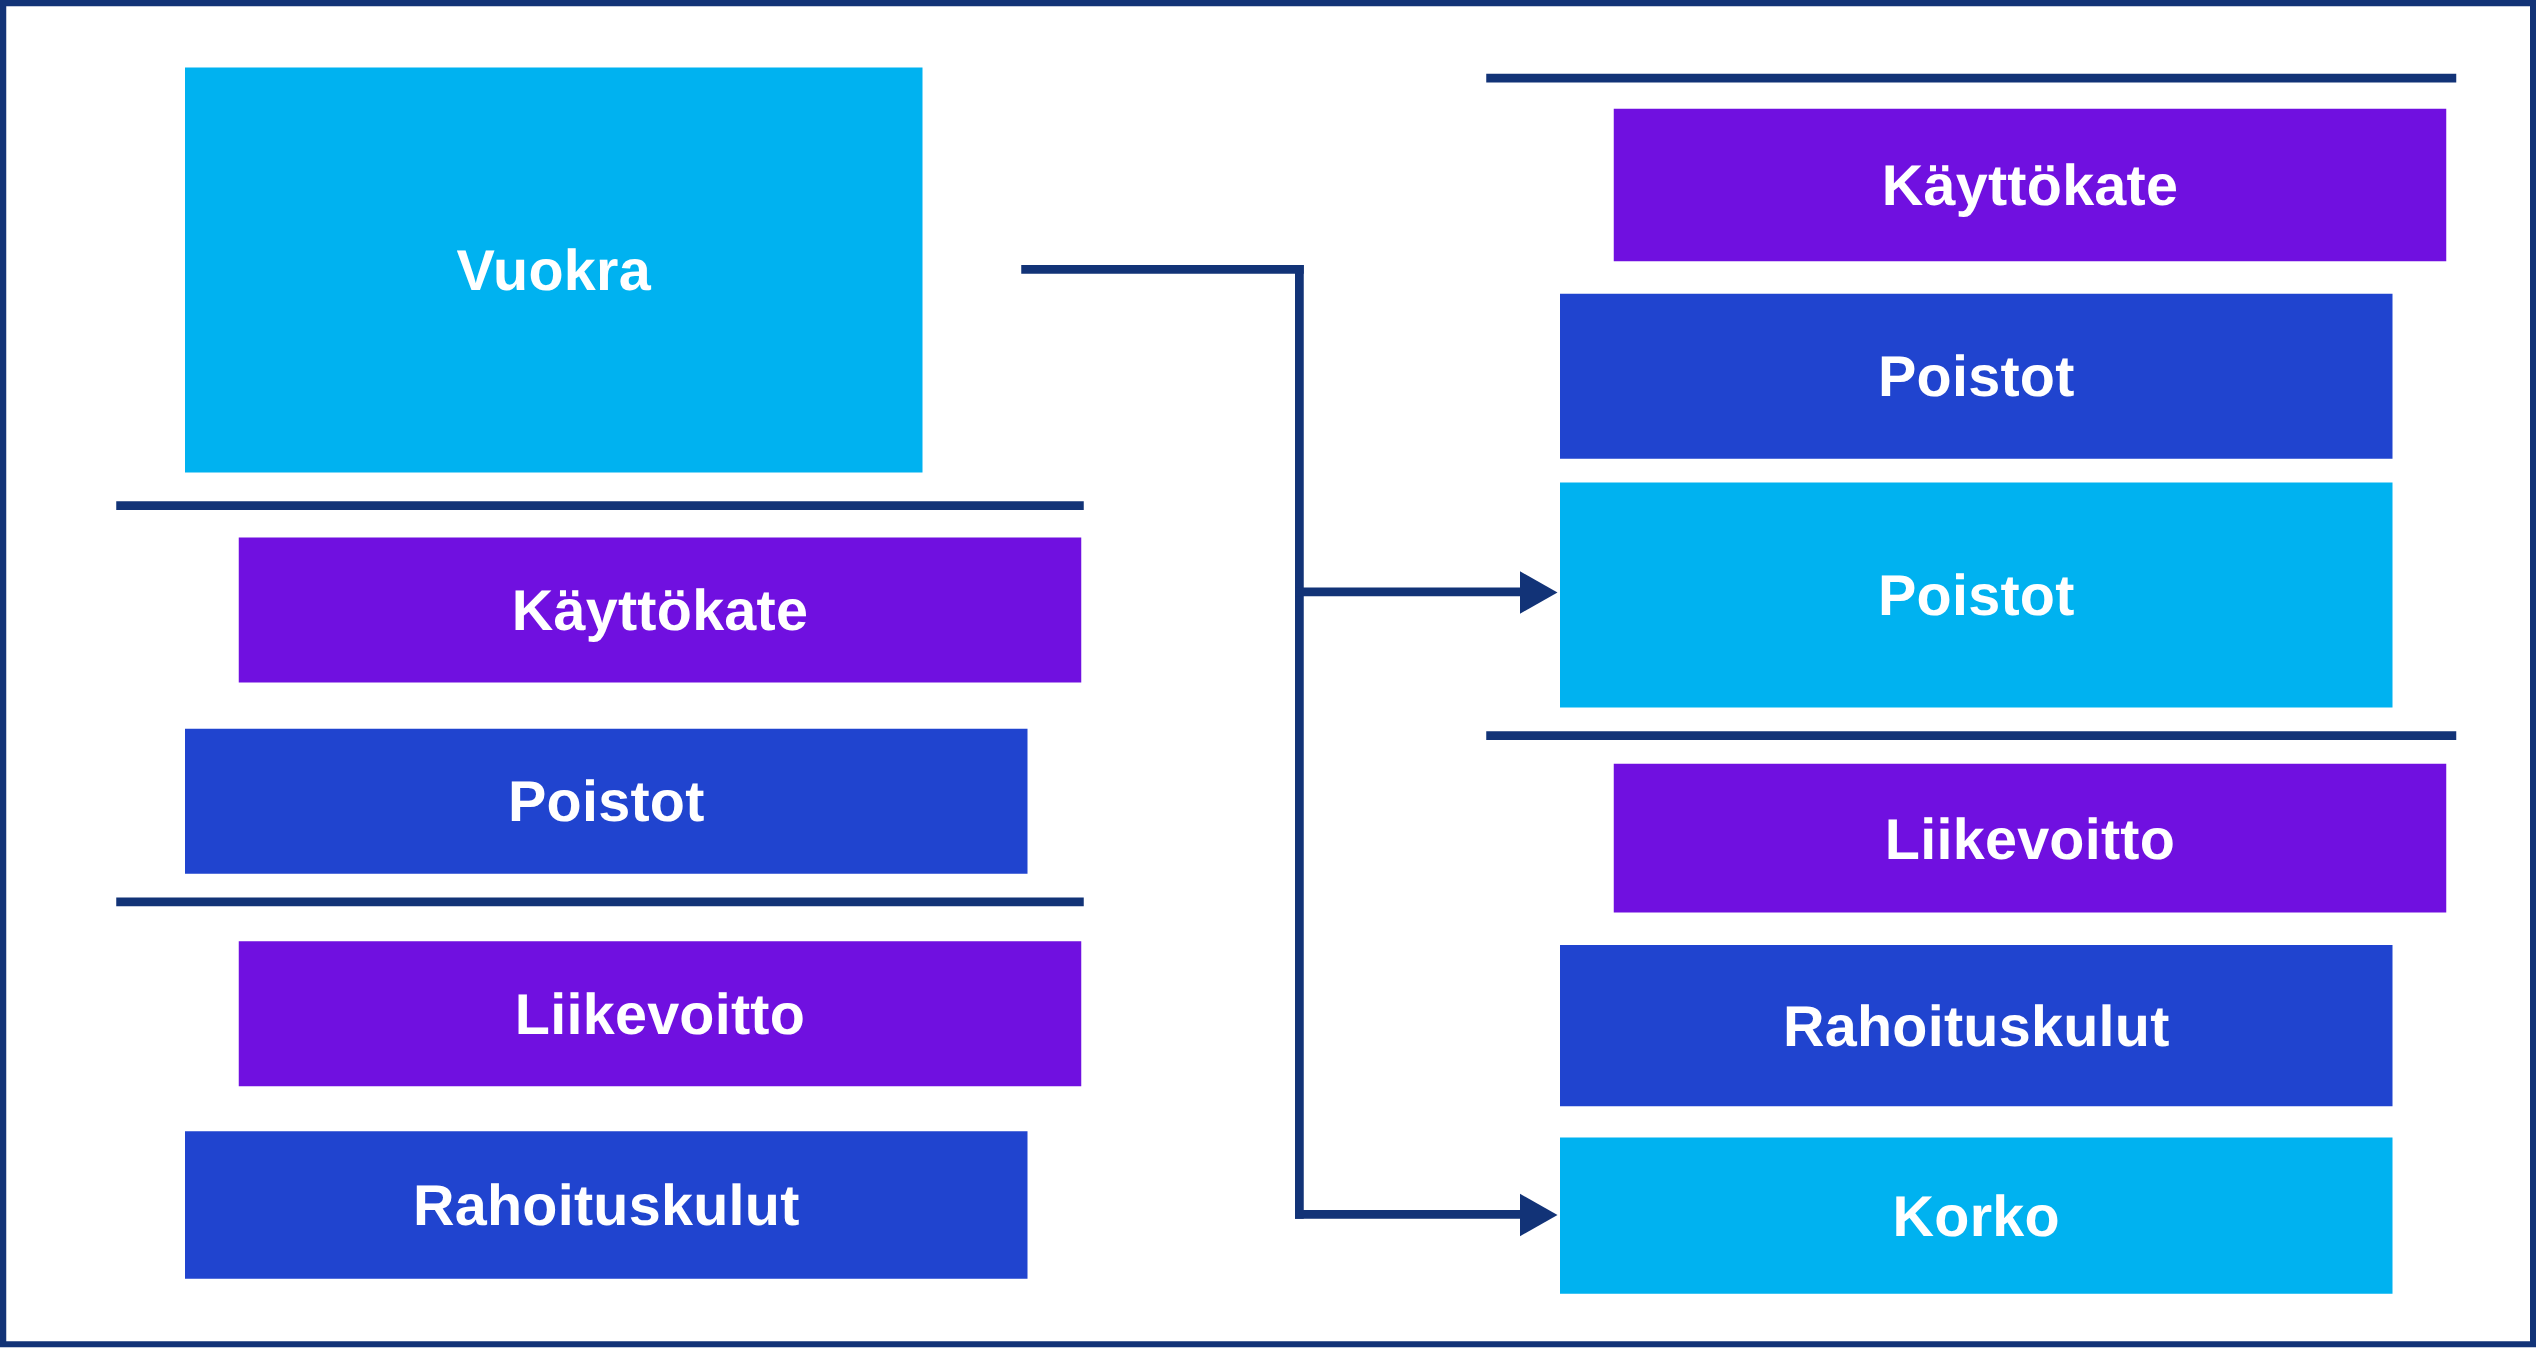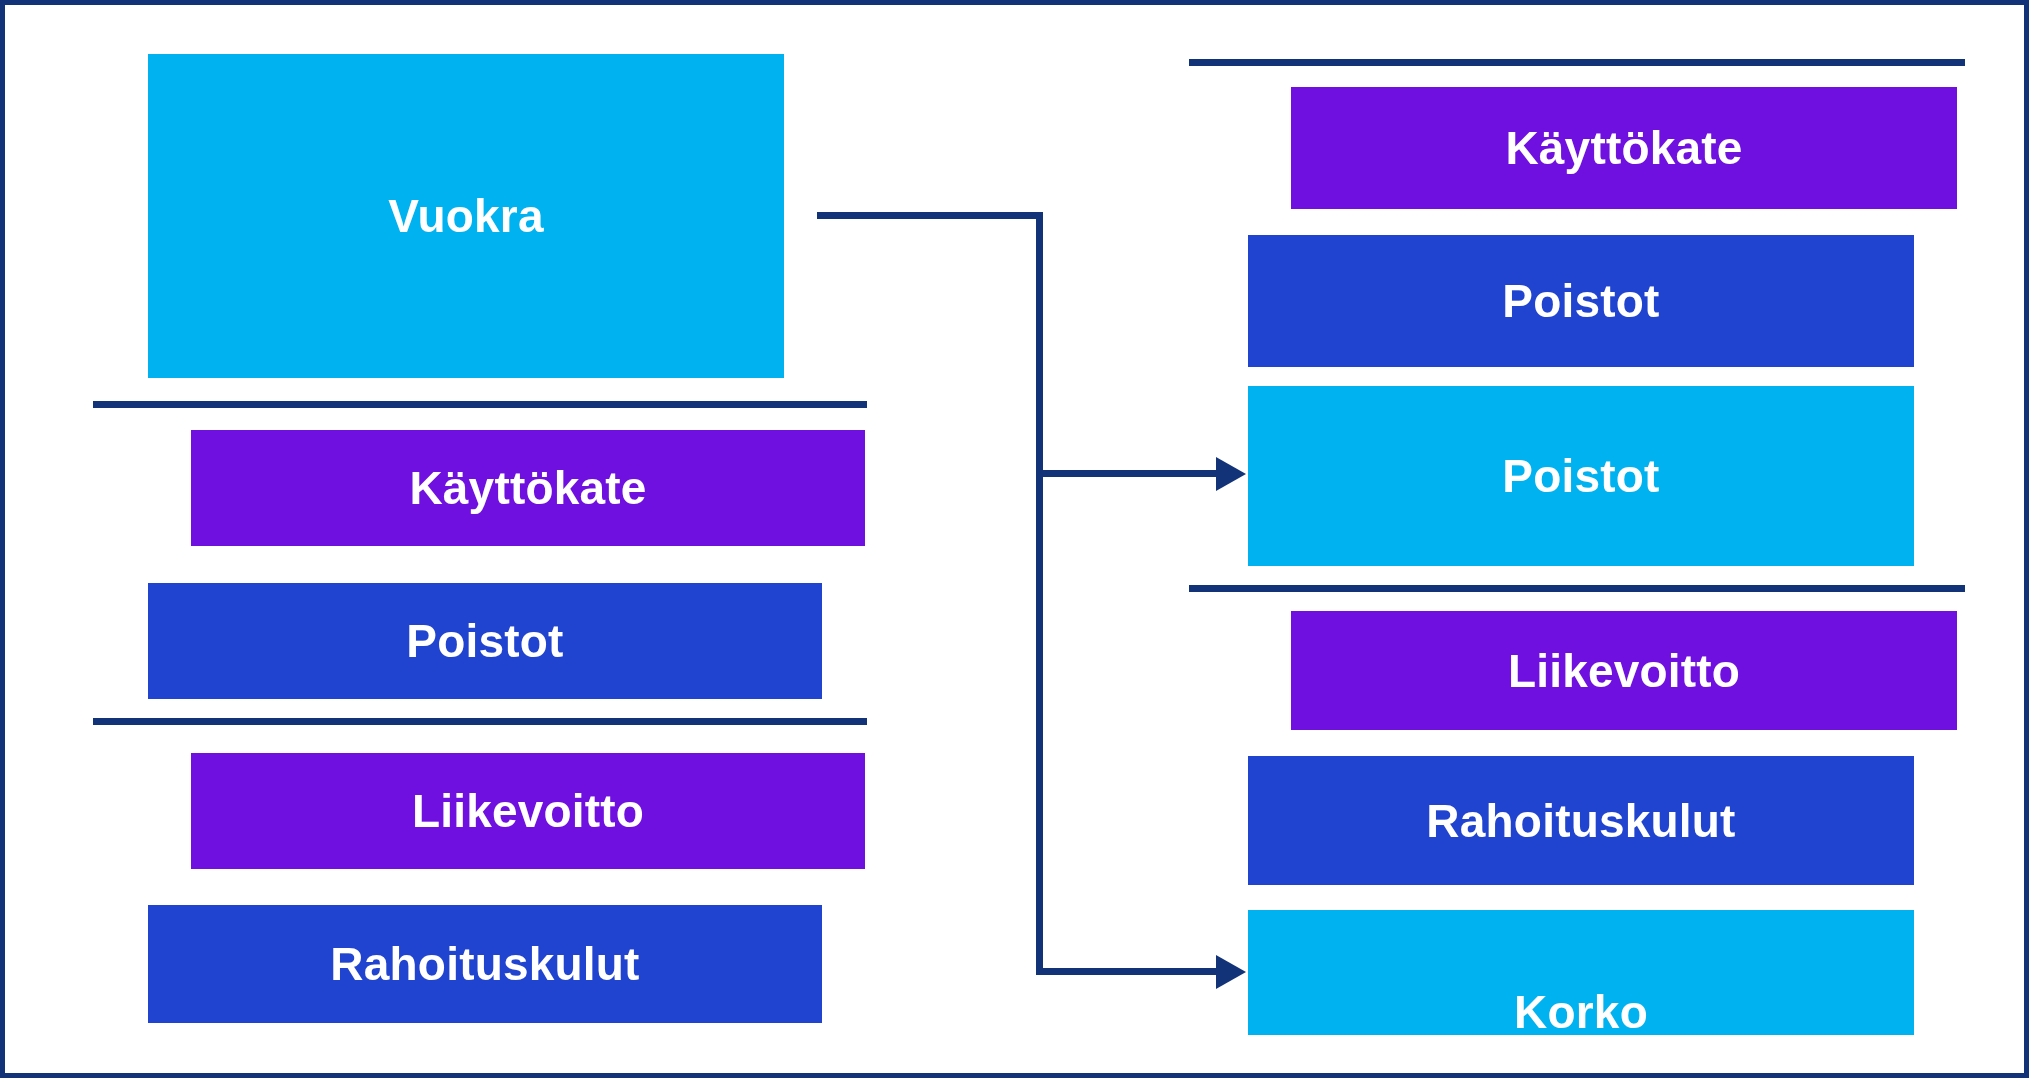--- a/index.html
+++ b/index.html
@@ -52,21 +52,21 @@
     border-top: 17px solid transparent;
     border-bottom: 17px solid transparent;
     border-left: 30px solid #123377;
   }
 </style>
 </head>
 <body>
 
 <div id="canvas">
 
-  <div class="box cyan" style="left:143px; top:49px; width:636px; height:324px;">
+  <div class="box cyan" style="left:143px; top:49px; width:590px; height:324px;">
     <span>Vuokra</span>
   </div>
 
   <div class="divider" style="left:88px; top:396px; width:774px;"></div>
 
   <div class="box purple" style="left:143px; top:425px; width:674px; height:116px;">
     <span>Käyttökate</span>
   </div>
 
   <div class="box blue" style="left:143px; top:578px; width:674px; height:116px;">
@@ -109,17 +109,17 @@
   <div class="divider" style="left:1184px; top:580px; width:776px;"></div>
 
   <div class="box purple" style="left:1243px; top:606px; width:666px; height:119px;">
     <span>Liikevoitto</span>
   </div>
 
   <div class="box blue" style="left:1243px; top:751px; width:666px; height:129px;">
     <span>Rahoituskulut</span>
   </div>
 
-  <div class="box cyan" style="left:1243px; top:905px; width:666px; height:125px;align-items:flex-end;">
+  <div class="box cyan" style="left:1243px; top:905px; width:666px; height:125px;">
     <span>Korko</span>
   </div>
 
 </div>
 
 </body></html>

